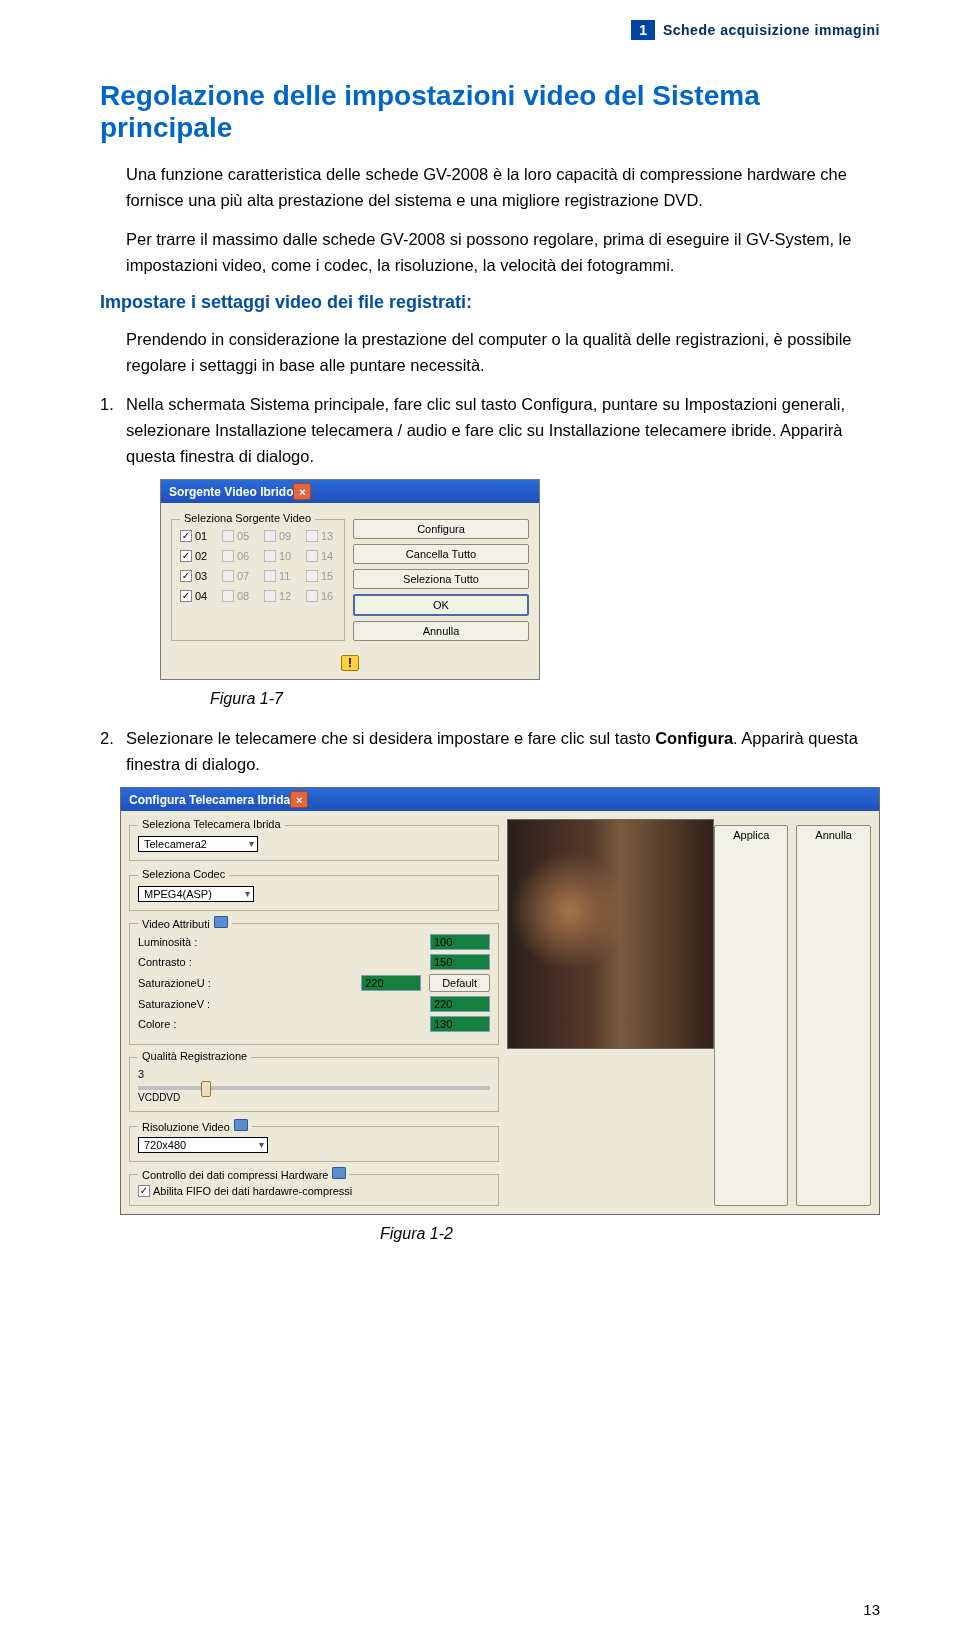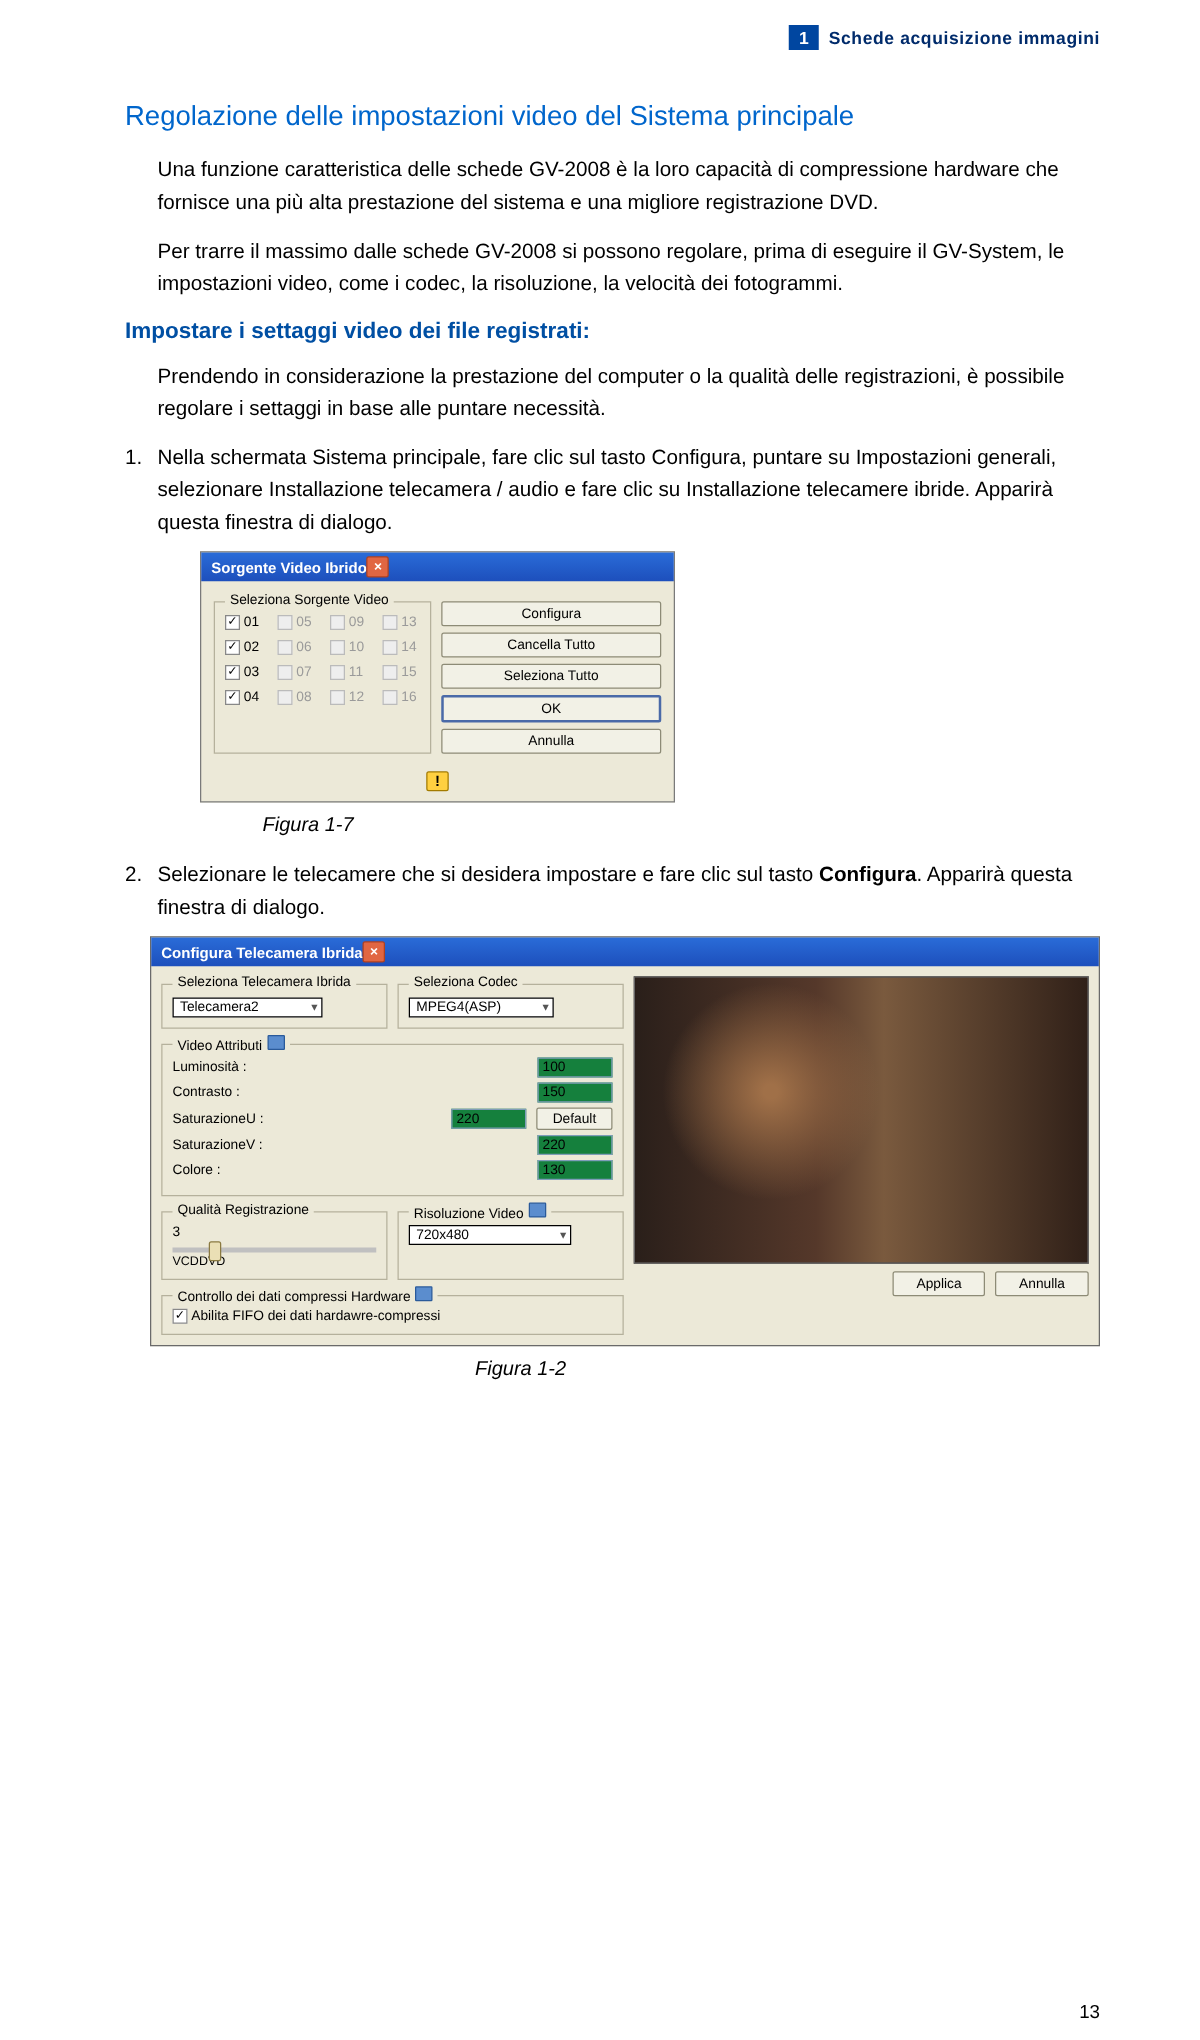--- a/index.html
+++ b/index.html
@@ -26,22 +26,22 @@
     padding: 2px 8px;
   }
   .chapter-title {
     color: #002b6b;
     font-weight: bold;
     font-size: 14px;
     letter-spacing: 0.5px;
   }
   h1.section-title {
     color: #0066cc;
-    font-size: 22px;
-    font-weight: normal;
+    font-size: 28px;
+    font-weight: bold;
     margin-bottom: 18px;
   }
   p.body {
     font-size: 16.5px;
     line-height: 1.55;
     margin-bottom: 14px;
     color: #000;
   }
   h2.sub-title {
     color: #004fa3;
@@ -159,22 +159,22 @@
     margin-left: 20px;
     font-size: 11px;
     font-family: Tahoma, Arial, sans-serif;
   }
   .dialog2-body {
     display: flex;
     padding: 8px;
     gap: 8px;
   }
   .left-col { width: 370px; display:flex; flex-direction:column; gap:6px; }
-  .right-col { flex:1; display:flex; flex-direction:column; }
-  .tworow { display:flex; gap:8px; }
+  .right-col { flex:1; display:flex; }
+  .tworow { display:flex; gap:8px;flex-direction:column; }
   .field-row { display:flex; align-items:center; justify-content:space-between; margin-bottom:4px; font-size:11px; }
   .val-box {
     width: 60px; background:#15803d; border:1px solid #7f9db9;
     padding:1px 3px; text-align:left; font-size:11px;
   }
   .combo {
     background:#fff; border:1px solid #000000;
     padding:1px 18px 1px 5px; font-size:11px;
     position:relative; display:inline-block;
   }

